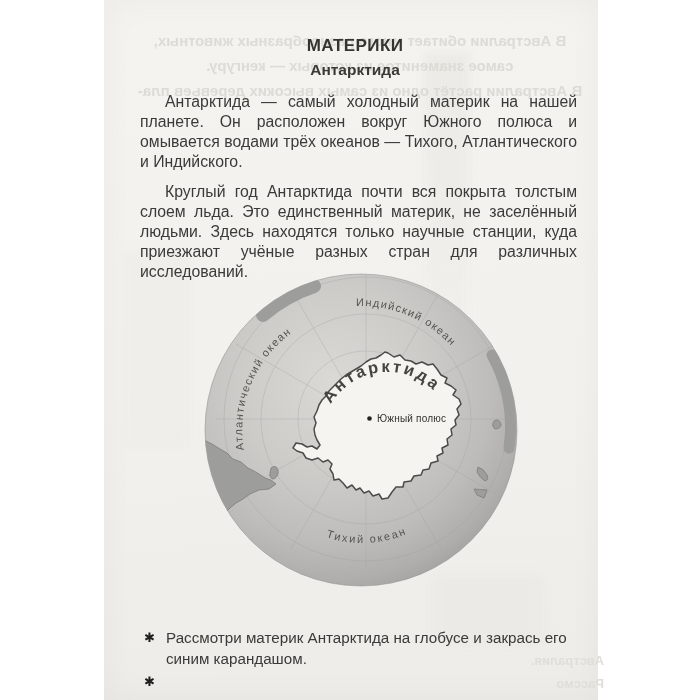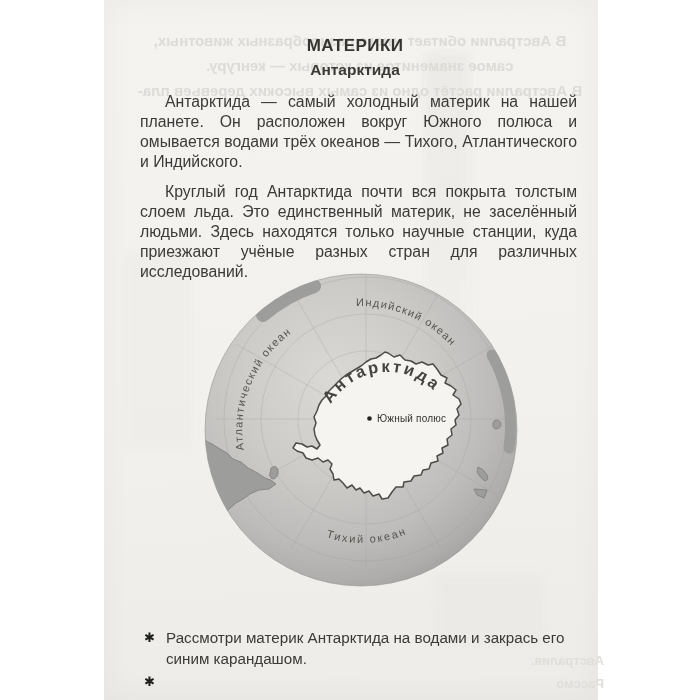--- a/index.html
+++ b/index.html
@@ -79,21 +79,21 @@
   <div class="page-subtitle">Антарктида</div>
 
   <div class="body-text">
     <p>Антарктида — самый холодный материк на нашей планете. Он расположен вокруг Южного полюса и омывается водами трёх океанов — Тихого, Атлантического и Индийского.</p>
     <p>Круглый год Антарктида почти вся покрыта толстым слоем льда. Это единственный материк, не заселённый людьми. Здесь находятся только научные станции, куда приезжают учёные разных стран для различных исследований.</p>
   </div>
 
   <div class="tasks">
     <div class="task-row">
       <span class="task-bullet">✱</span>
-      <span>Рассмотри материк Антарктида на водами и закрась его синим карандашом.</span>
+      <span>Рассмотри материк Антарктида на глобусе и закрась его синим карандашом.</span>
     </div>
     <div class="task-row">
       <span class="task-bullet">✱</span>
     </div>
   </div>
 </div>
 
 <svg class="map-overlay" width="700" height="700" viewBox="0 0 700 700">
   <defs>
     <radialGradient id="oceanGrad" gradientUnits="userSpaceOnUse" cx="332" cy="382" r="215">

